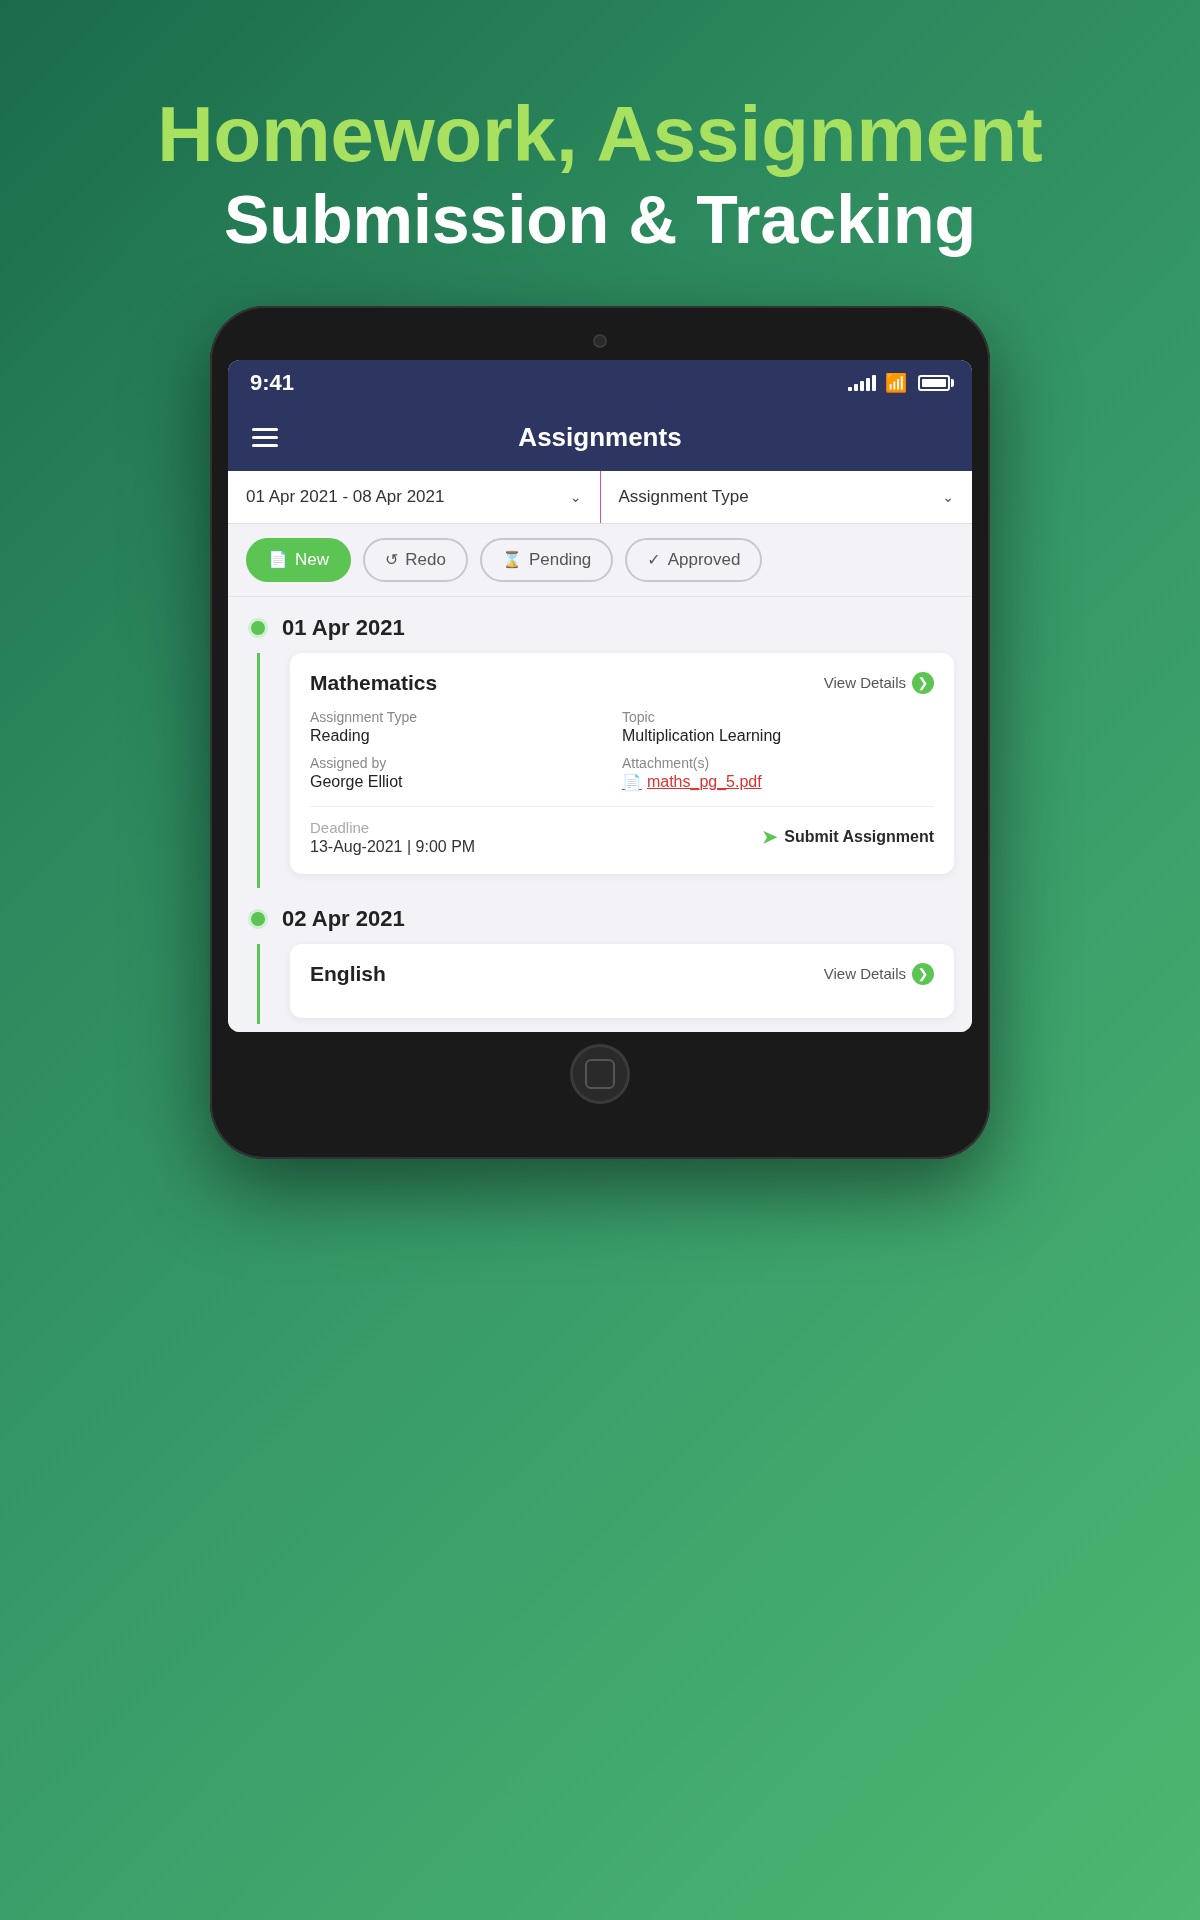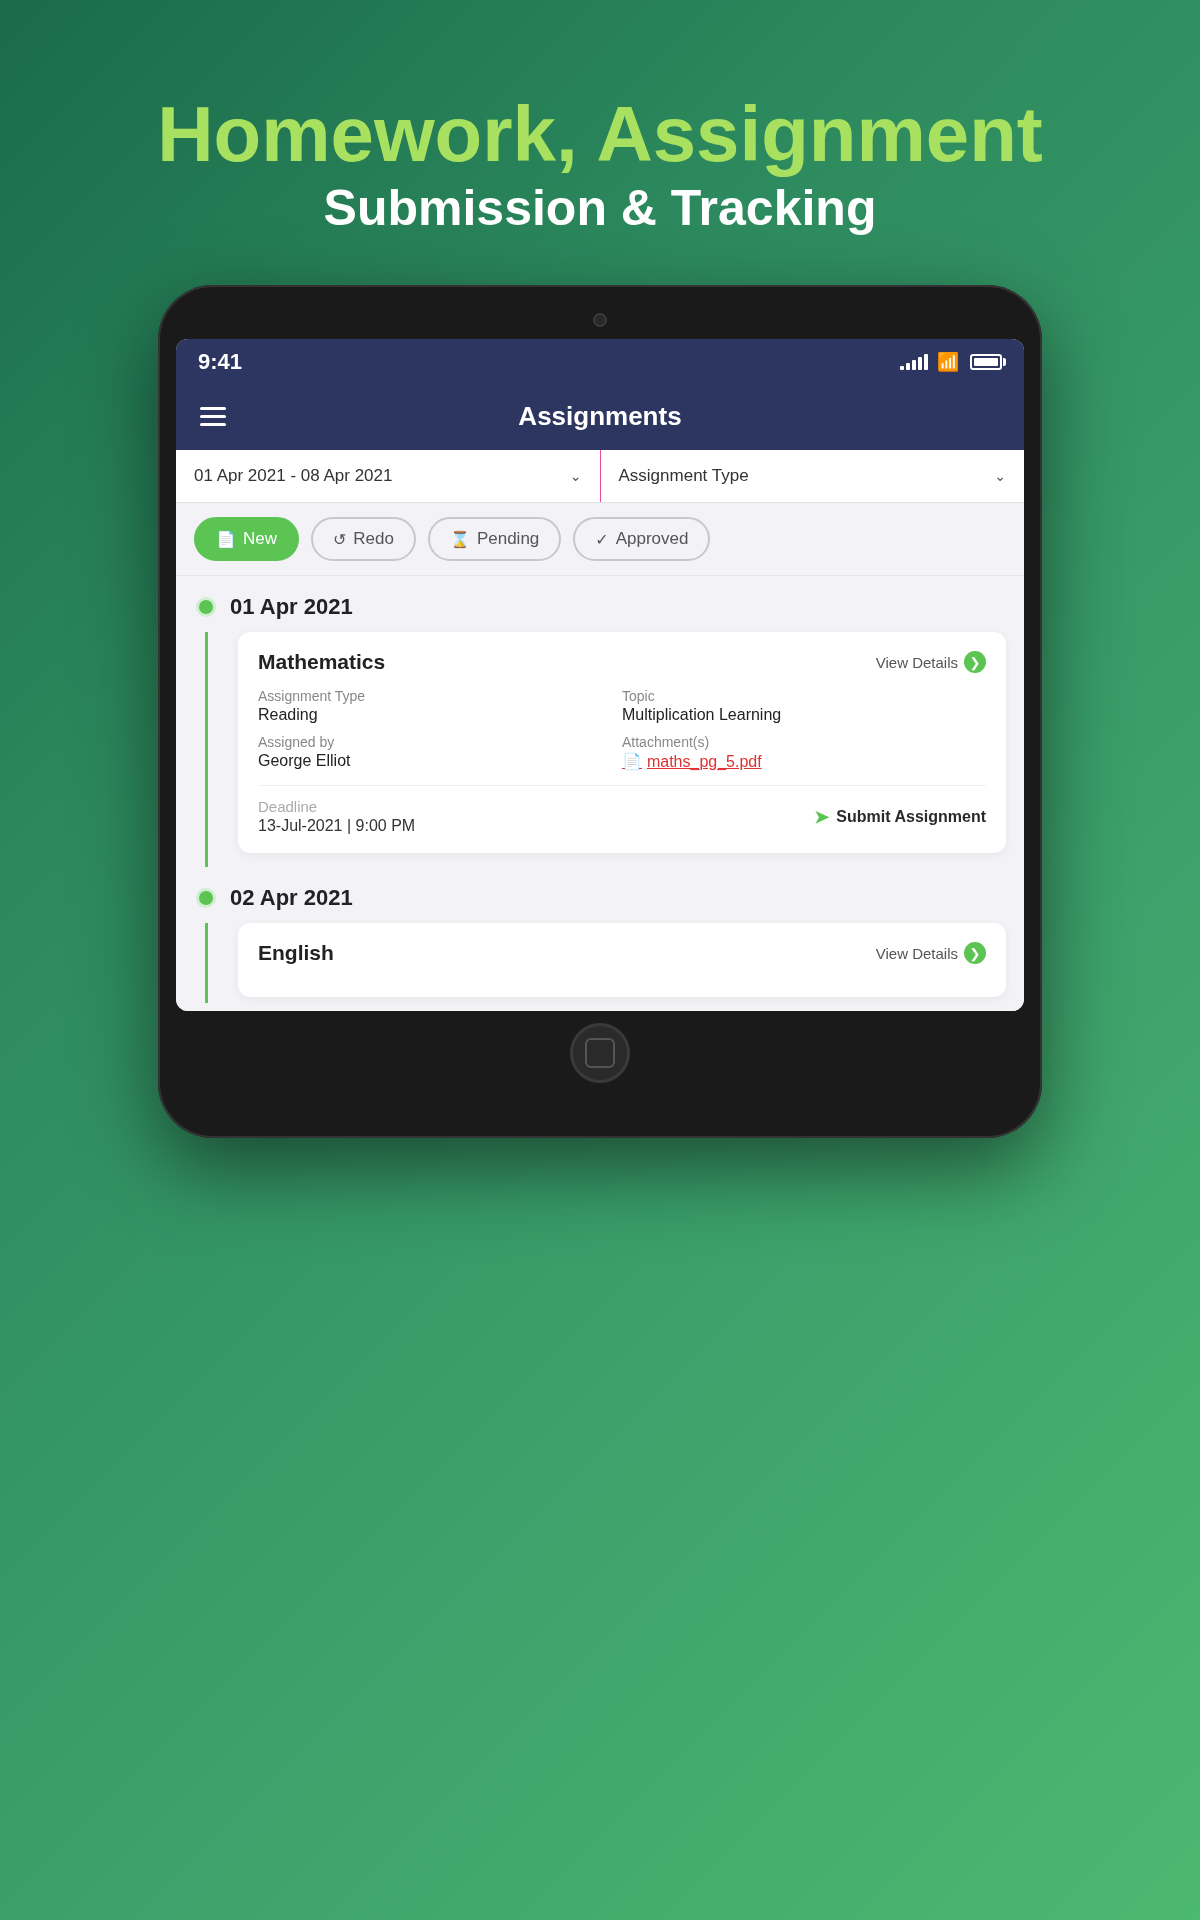--- a/index.html
+++ b/index.html
@@ -22,29 +22,29 @@
     }
 
     .header-line1 {
       font-size: 78px;
       font-weight: 800;
       color: #a8e060;
       line-height: 1.15;
     }
 
     .header-line2 {
-      font-size: 50px;
+      font-size: 68px;
       font-weight: 800;
       color: #ffffff;
       line-height: 1.15;
     }
 
     
     .tablet-frame {
-      width: 884px;
+      width: 780px;
       background: #1a1a1a;
       border-radius: 55px;
       padding: 28px 18px 55px;
       box-shadow: 0 30px 80px rgba(0,0,0,0.5), inset 0 0 0 2px #333;
       position: relative;
     }
 
     .tablet-camera {
       width: 14px;
       height: 14px;
@@ -519,21 +519,21 @@
                 <span class="field-value attachment">
                   <span class="pdf-icon">📄</span>
                   <span>maths_pg_5.pdf</span>
                 </span>
               </div>
             </div>
 
             <div class="deadline-section">
               <div>
                 <div class="deadline-label">Deadline</div>
-                <div class="deadline-value">13-Jul-2021 | 9:00 PM</div>
+                <div class="deadline-value">13-Aug-2021 | 9:00 PM</div>
               </div>
               <button class="submit-btn">
                 <span class="submit-icon">➤</span>
                 <span>Submit Assignment</span>
               </button>
             </div>
           </div>
         </div>
       </div>
 

